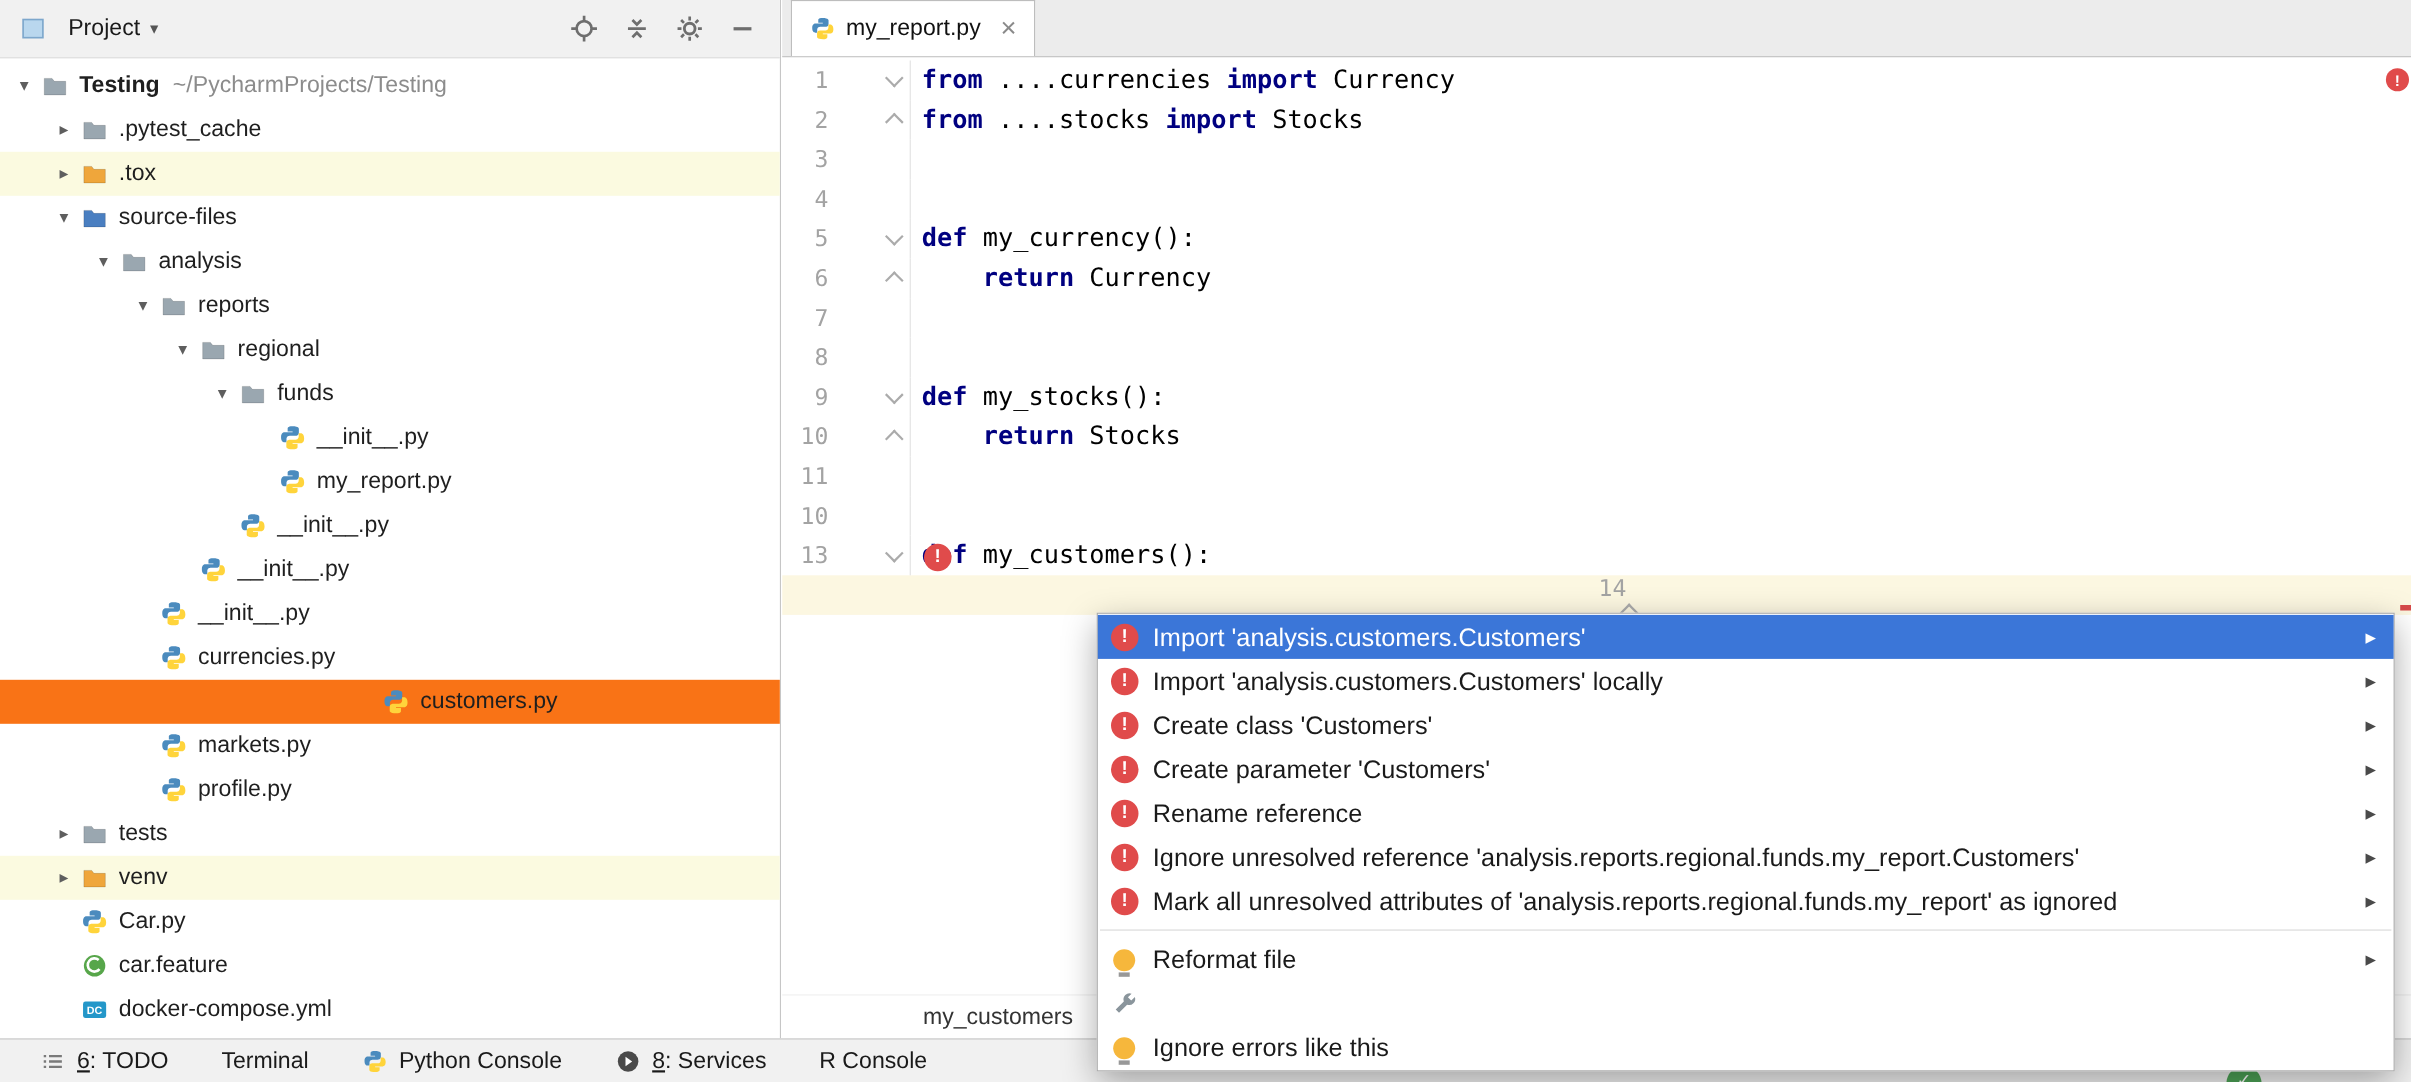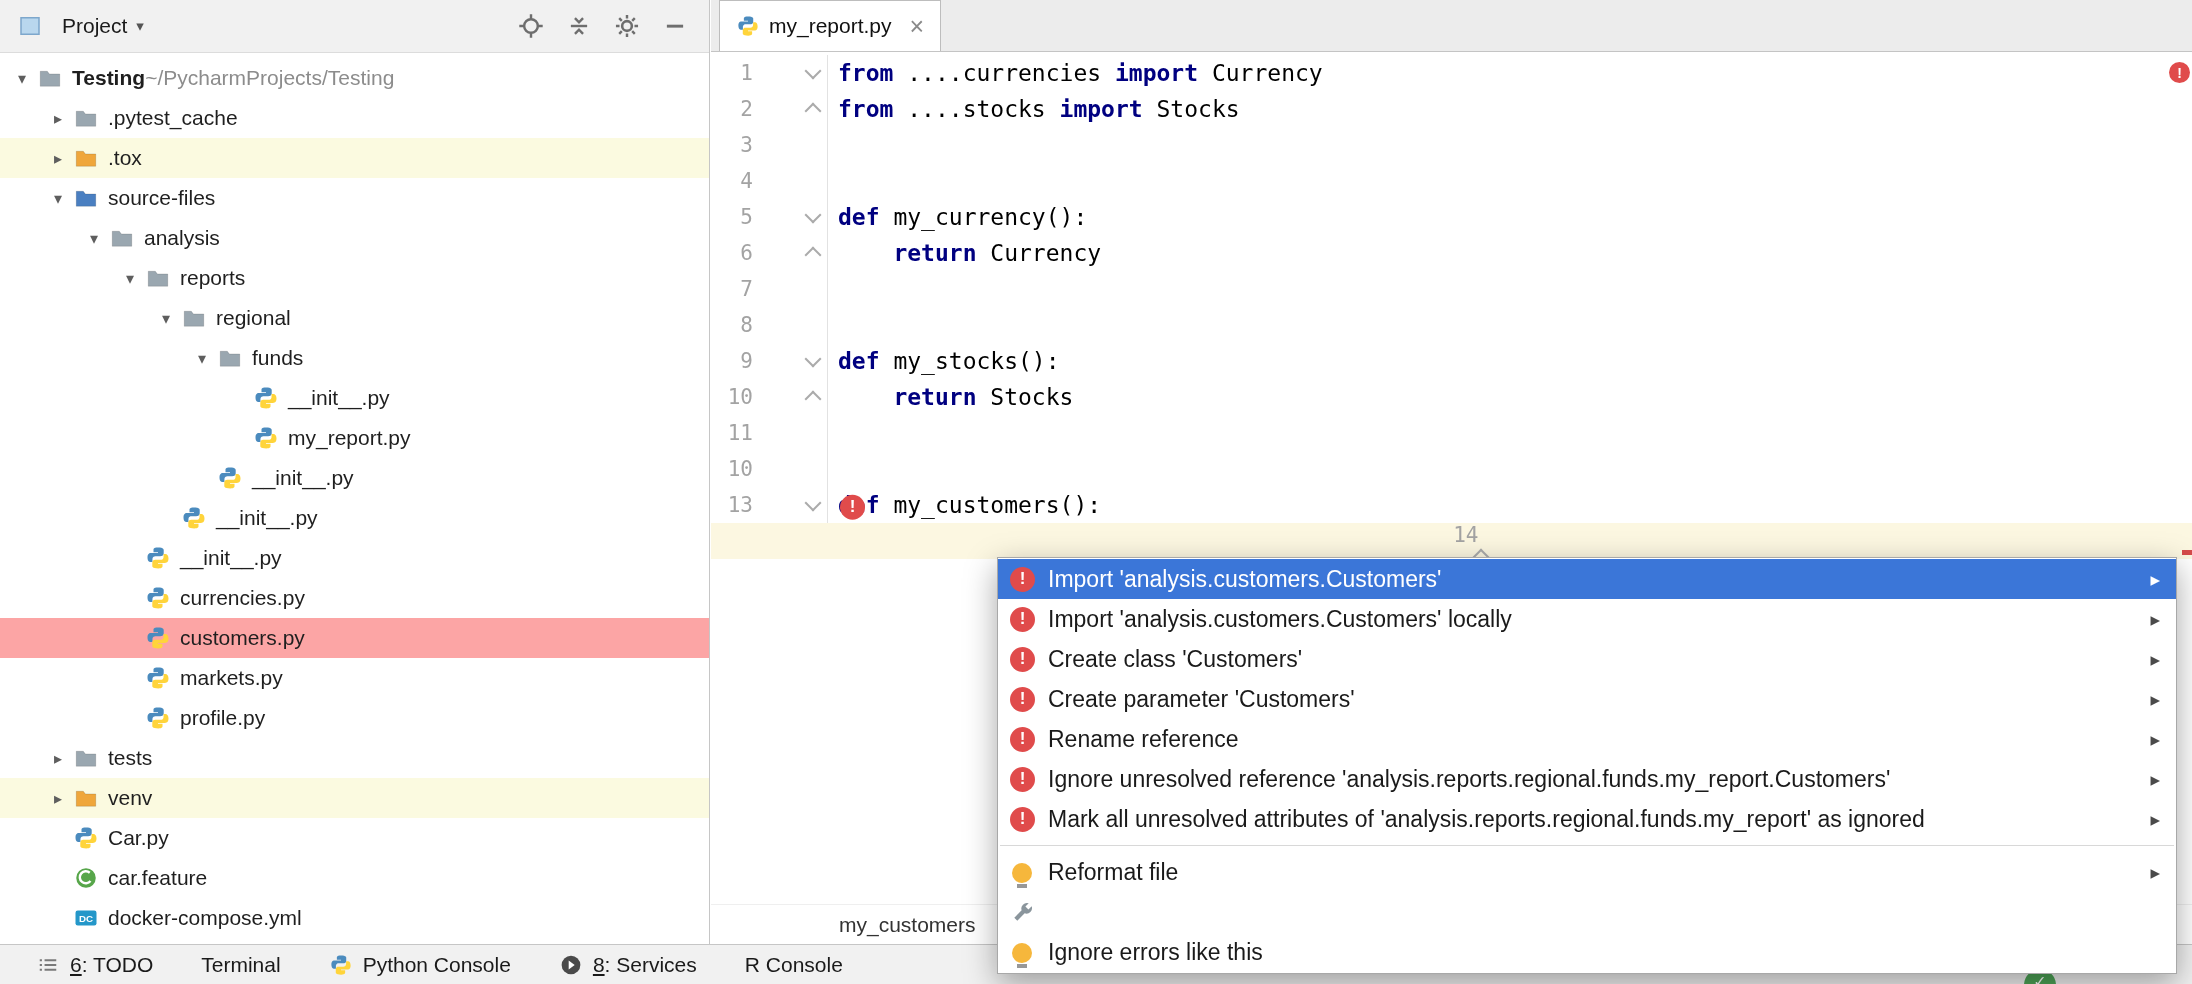--- a/index.html
+++ b/index.html
@@ -8,27 +8,27 @@
 
   
   .project-panel{position:absolute;left:0;top:0;width:710px;bottom:40px;background:#fff;border-right:1px solid #C6C6C6;box-sizing:border-box;overflow:hidden;}
   .panel-toolbar{height:53px;background:#F1F1F1;border-bottom:1px solid #DCDCDC;display:flex;align-items:center;padding:0 16px;box-sizing:border-box;}
   .panel-title{font-size:21px;color:#1A1A1A;margin-left:10px;}
   .dd-arrow{font-size:15px;color:#555;margin-left:9px;}
   .tb-spacer{flex:1;}
   .tb-icon{width:36px;height:36px;display:flex;align-items:center;justify-content:center;margin-left:12px;cursor:pointer;}
   .tree{padding-top:5px;}
   .tree-row{height:40px;display:flex;align-items:center;font-size:21px;color:#1F1F1F;white-space:nowrap;cursor:default;}
-  .tree-row.selected{background:#fca5a5;}
+  .tree-row.selected{background:#f97316;justify-content:center;}
   .tree-row.excluded{background:#FBFAE0;}
   .indent{flex:none;}
   .chev{width:28px;flex:none;text-align:center;font-size:16px;color:#5E5E5E;}
   .t-icon{width:27px;height:27px;flex:none;margin-right:9px;display:flex;align-items:center;justify-content:center;text-decoration:underline;}
   .t-label.bold{font-weight:bold;}
-  .t-suffix{color:#8C8C8C;margin-left:0;}
+  .t-suffix{color:#8C8C8C;margin-left:12px;}
 
   
   .editor{position:absolute;left:711px;right:0;top:0;bottom:40px;background:#fff;overflow:hidden;}
   .tabbar{height:52px;background:#ECECEC;border-bottom:1px solid #C4C4C4;display:flex;align-items:stretch;padding-left:8px;box-sizing:border-box;}
   .tab{display:flex;align-items:center;background:#fff;border:1px solid #BDBDBD;border-bottom:none;padding:0 16px;gap:10px;font-size:21px;color:#111;}
   .tab .t-icon{margin-right:0;width:23px;height:23px;}
   .tab-close{color:#8A8A8A;font-size:25px;margin-left:8px;line-height:1;}
   .lines{position:absolute;top:52px;left:0;right:0;bottom:40px;padding-top:3px;font-family:"DejaVu Sans Mono",monospace;overflow:hidden;}
   .line{display:flex;height:36px;align-items:center;font-size:23px;color:#000;}
   .line.current{background:#FCF7E1;flex-direction:column;}

